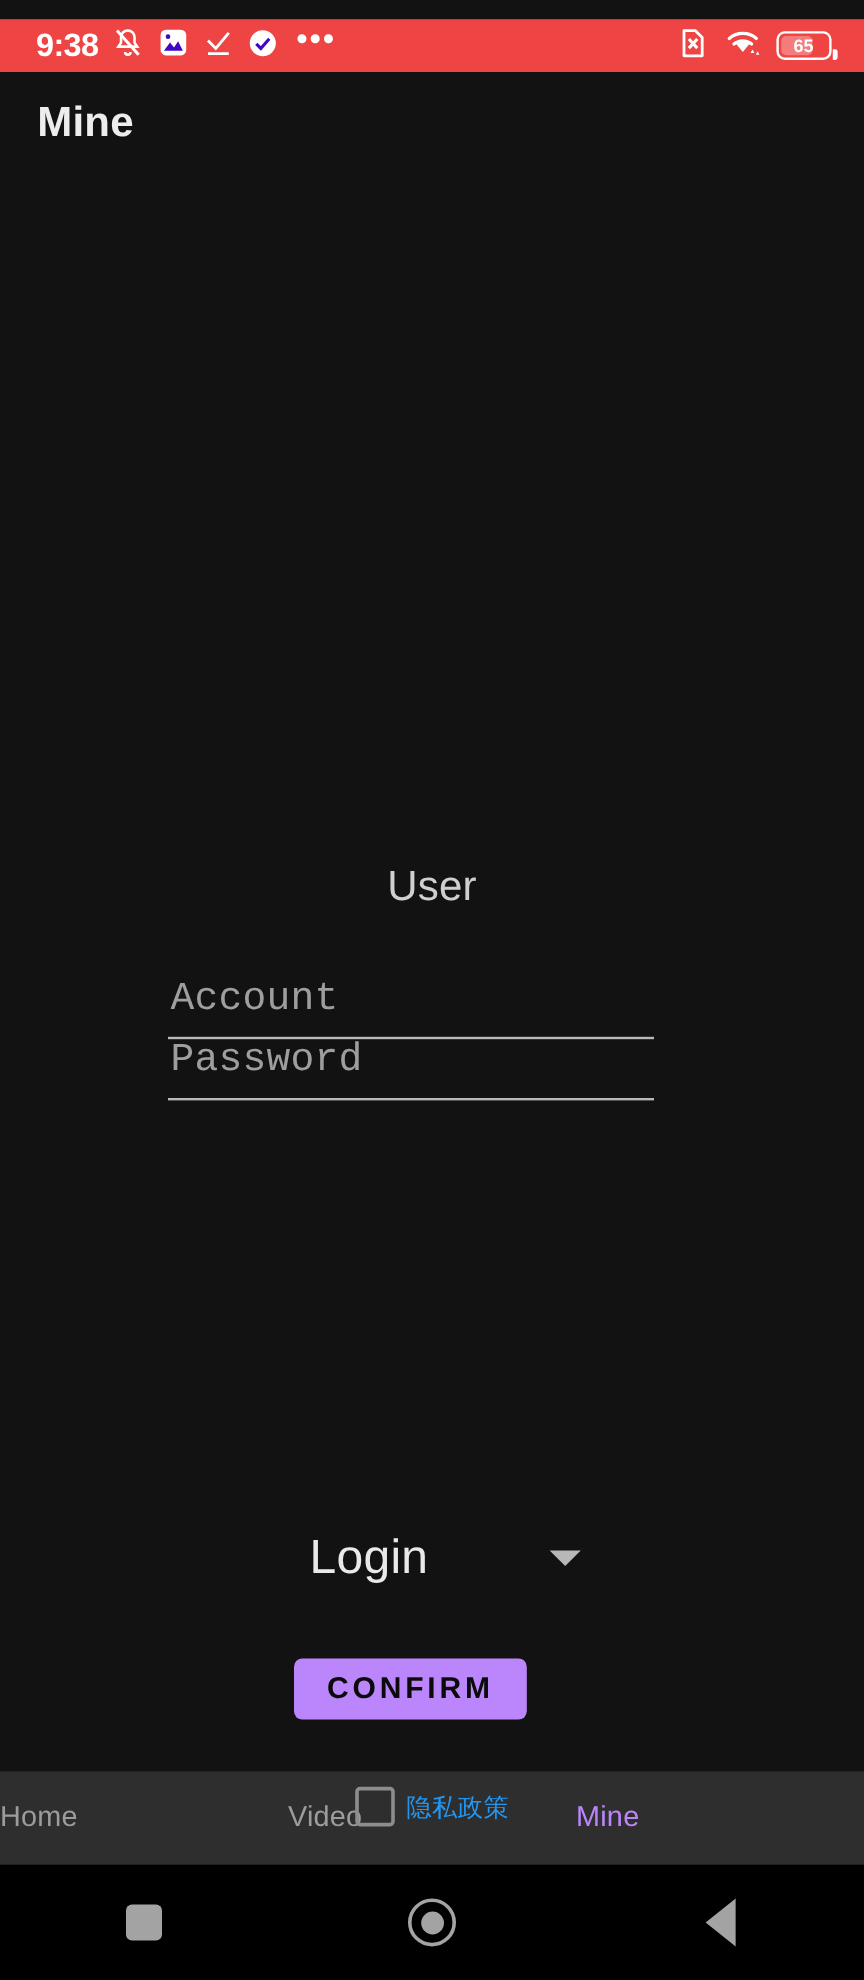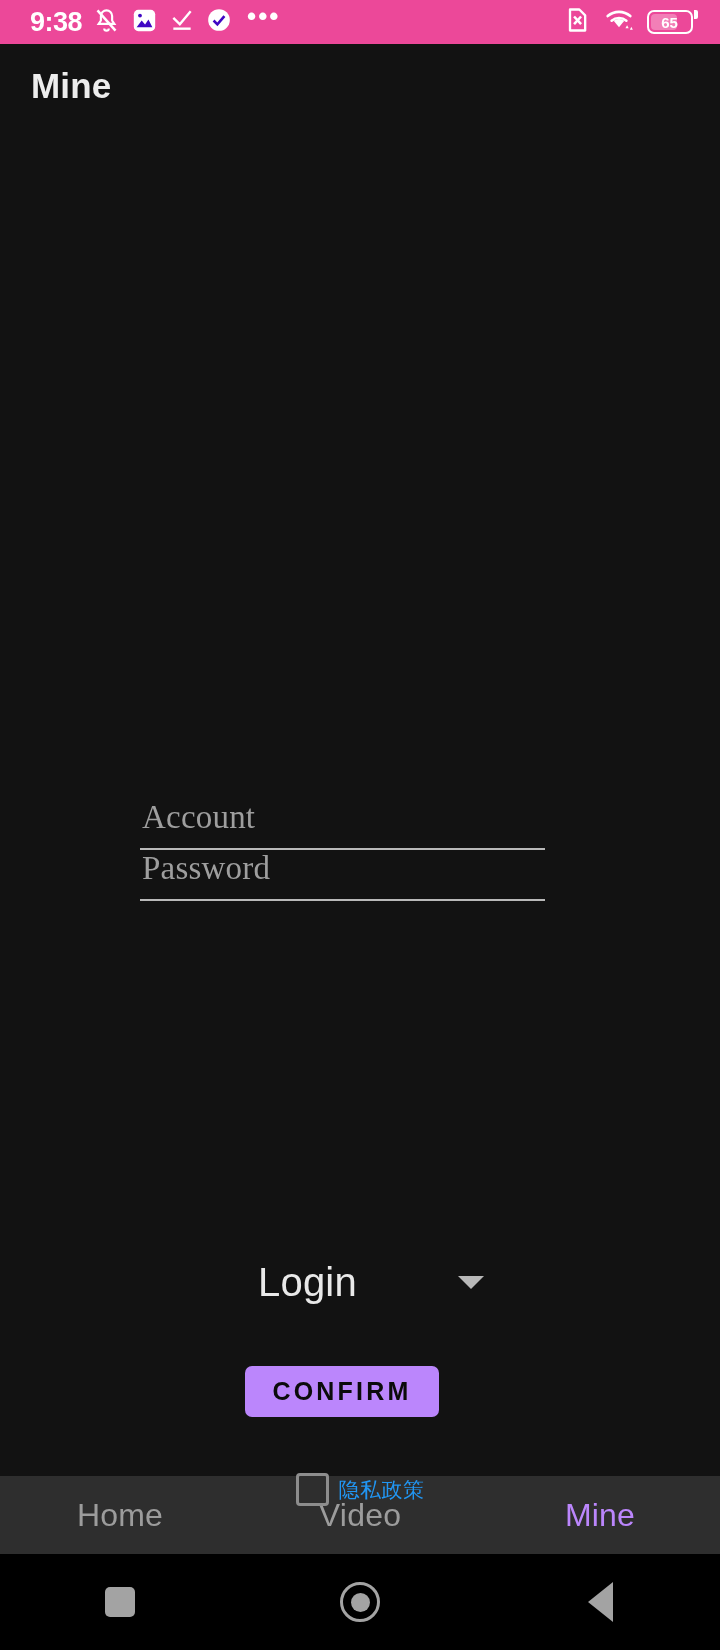--- a/index.html
+++ b/index.html
@@ -17,25 +17,26 @@
     width: 720px;
     height: 1650px;
     background: #121212;
     display: flex;
     flex-direction: column;
   }
 
   
   .status-bar {
     height: 44px;
-    background: #ec4899;
+    background: #ef4444;
     display: flex;
     align-items: center;
     padding: 0 22px 0 30px;
     flex: 0 0 auto;
+    margin-top: 16px;
   }
   .status-left {
     display: flex;
     align-items: center;
     gap: 11px;
   }
   .status-time {
     color: #ffffff;
     font-size: 27px;
     font-weight: 700;
@@ -55,21 +56,21 @@
     line-height: 1;
     letter-spacing: 2px;
     font-weight: 700;
     padding-left: 4px;
     position: relative;
     top: -6px;
   }
   .battery-wrap {
     position: relative;
     display: flex;
-    align-items: flex-start;
+    align-items: flex-end;
   }
   .battery-body {
     width: 46px;
     height: 24px;
     border: 2.5px solid #ffffff;
     border-radius: 7px;
     position: relative;
     display: flex;
     align-items: center;
     justify-content: center;
@@ -136,21 +137,21 @@
   }
   .field-account { top: 668px; }
   .field-password { top: 719px; }
 
   .field-input {
     width: 100%;
     background: transparent;
     border: none;
     outline: none;
     color: #E4E4E4;
-    font-family: Liberation Serif, serif;
+    font-family: Liberation Mono, monospace;
     font-size: 33px;
     font-weight: 400;
     line-height: 1.28;
     padding: 0 0 10px 2px;
     border-bottom: 2px solid #B9B9B9;
     letter-spacing: 0.2px;
   }
   .field-input::placeholder {
     color: #9E9E9E;
     opacity: 1;
@@ -235,22 +236,22 @@
   
   .bottom-nav {
     height: 78px;
     background: #2E2E2E;
     display: flex;
     align-items: center;
     flex: 0 0 auto;
   }
   .nav-item {
     flex: 1 1 0;
-    text-align: center;
-    font-size: 32px;
+    text-align: left;
+    font-size: 24px;
     font-weight: 400;
     color: #9C9C9C;
     letter-spacing: 0.2px;
     cursor: pointer;
   }
   .nav-item.active { color: #BB86FC; }
 
   
   .system-nav {
     height: 96px;
@@ -361,20 +362,21 @@
       </span>
     </div>
   </div>
 
   <div class="app-bar">
     <span class="app-bar-title">Mine</span>
   </div>
 
   <div class="content">
 
+    <div class="section-title">User</div>
 
     <div class="field field-account">
       <input class="field-input" type="text" placeholder="Account" style="">
     </div>
 
     <div class="field field-password">
       <input class="field-input" type="text" placeholder="Password" style="">
     </div>
 
     <div class="dropdown-row">

